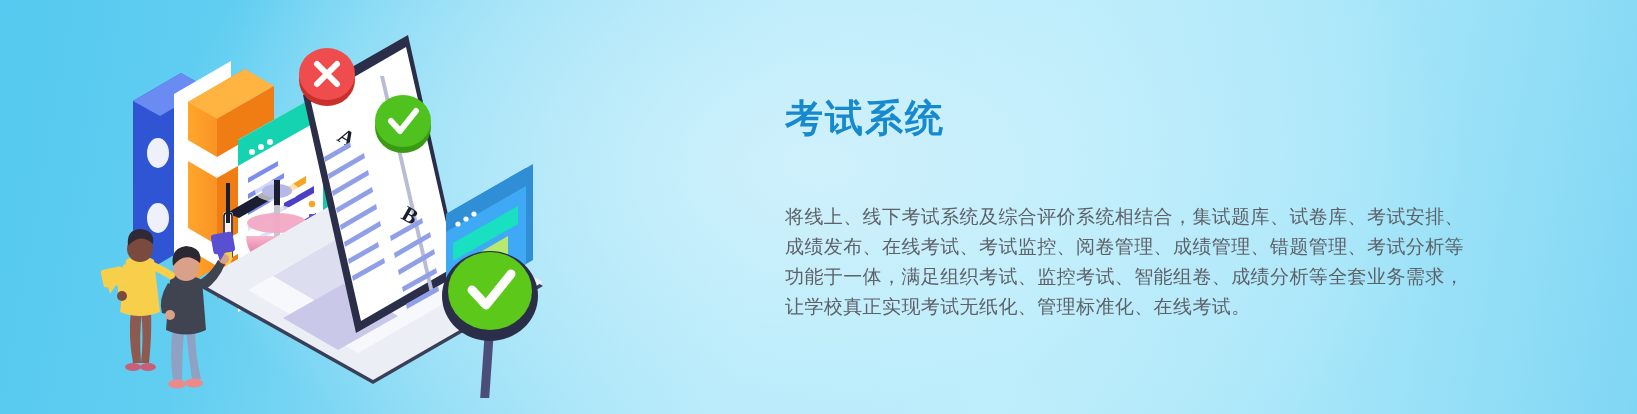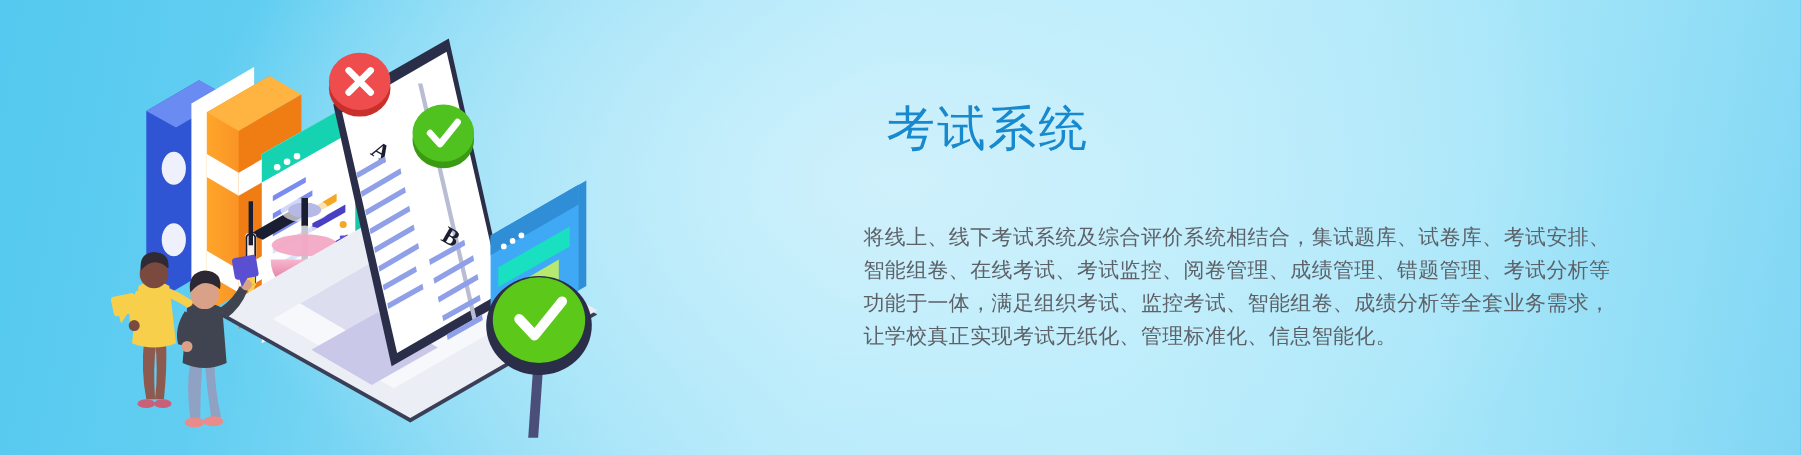--- a/index.html
+++ b/index.html
@@ -34,27 +34,26 @@
   .illustration svg { display: block; width: 100%; height: 100%; }
 
   
   .copy {
     position: absolute;
     left: 785px;
     top: 90px;
     width: 700px;
   }
   .title {
-    font-size: 44px;
+    font-size: 38px;
     line-height: 56px;
     letter-spacing: 2px;
     color: #1789ce;
-    font-weight: 400;
+    font-weight: 700;
     white-space: nowrap;
-    margin-left: 21px;
   }
   .desc {
     margin-top: 56px;
     font-size: 19px;
     line-height: 30px;
     letter-spacing: 0.4px;
     color: #5d6168;
     font-weight: 400;
   }
   .desc p { white-space: nowrap; }
@@ -243,19 +242,19 @@
         <rect x="134" y="205" width="22" height="20" rx="3" fill="#5a4fd0" transform="rotate(-10 145 215)"></rect>
         <polygon points="139,224 148,223 142,233" fill="#5a4fd0"></polygon>
       </g>
     </svg>
   </div>
 
   <div class="copy">
     <h1 class="title">考试系统</h1>
     <div class="desc">
       <p>将线上、线下考试系统及综合评价系统相结合，集试题库、试卷库、考试安排、</p>
-      <p>智能组卷、在线考试、考试监控、阅卷管理、成绩管理、错题管理、考试分析等</p>
+      <p>成绩发布、在线考试、考试监控、阅卷管理、成绩管理、错题管理、考试分析等</p>
       <p>功能于一体，满足组织考试、监控考试、智能组卷、成绩分析等全套业务需求，</p>
-      <p>让学校真正实现考试无纸化、管理标准化、信息智能化。</p>
+      <p>让学校真正实现考试无纸化、管理标准化、在线考试。</p>
     </div>
   </div>
 
 </div>
 
 </body></html>

